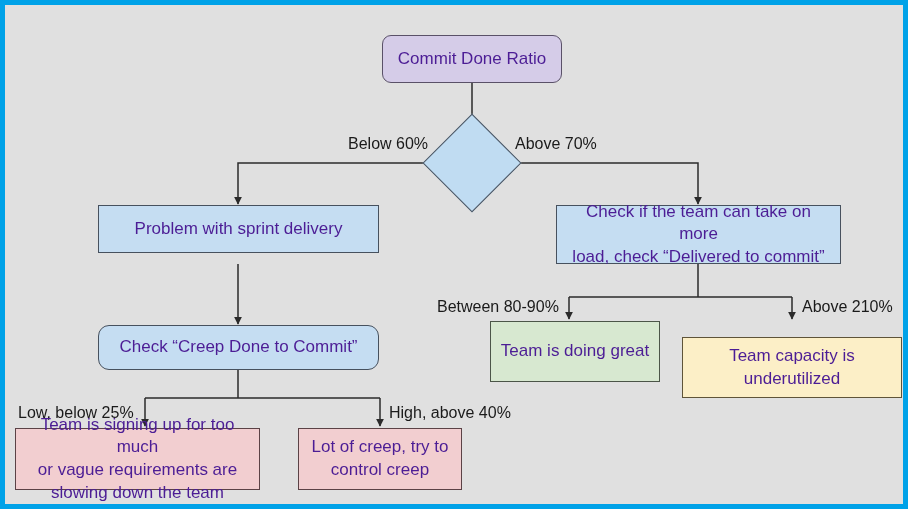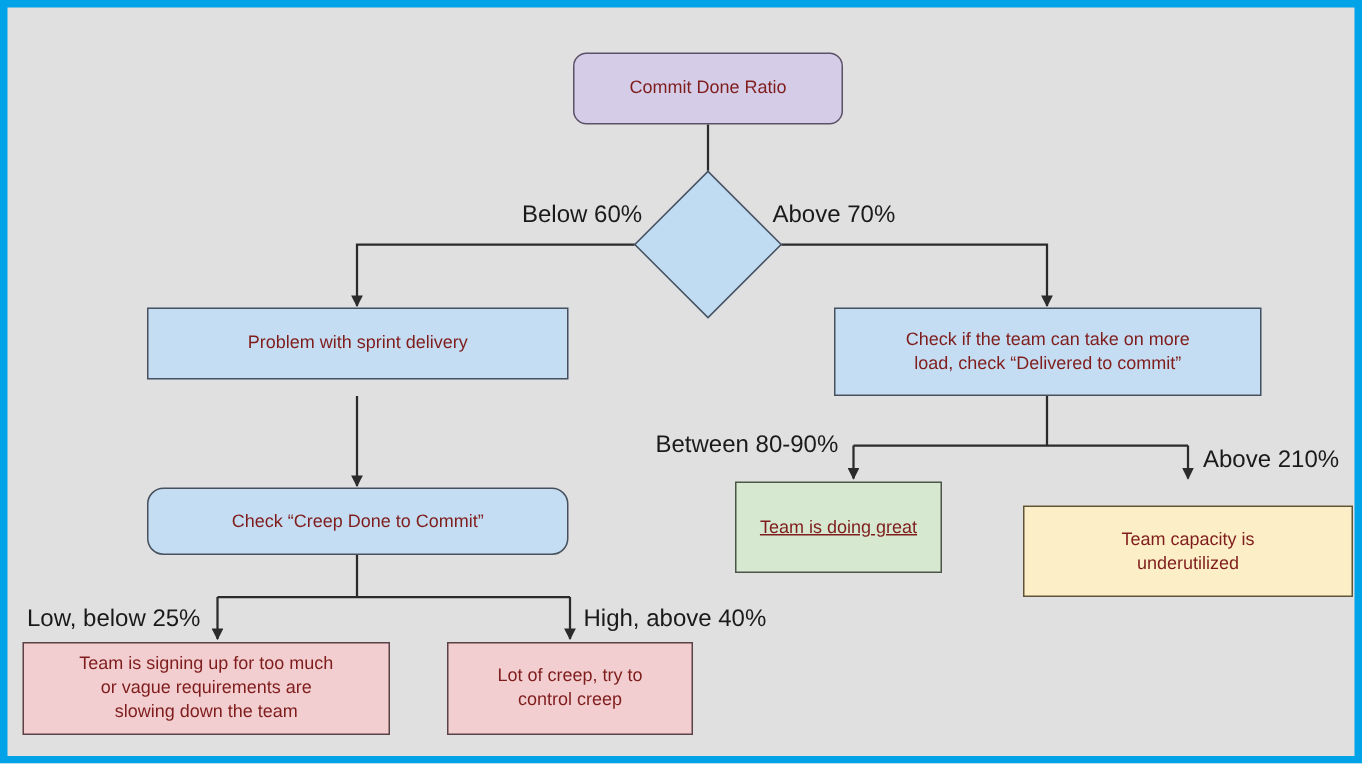--- a/index.html
+++ b/index.html
@@ -26,22 +26,22 @@
     height: 509px;
     pointer-events: none;
   }
   .node {
     position: absolute;
     box-sizing: border-box;
     display: flex;
     align-items: center;
     justify-content: center;
     text-align: center;
-    font-size: 12px;
-    color: #7f1d1d;
+    font-size: 17px;
+    color: #4c1d95;
     line-height: 1.33;
     padding: 2px 8px;
   }
   .node-purple {
     background: #d5cce8;
     border: 1.6px solid #5a5168;
     border-radius: 9px;
   }
   .node-blue {
     background: #c5ddf2;
@@ -131,24 +131,24 @@
     <div>
       <span>Check if the team can take on more</span>
       <span>load, check “Delivered to commit”</span>
     </div>
   </div>
 
   <div class="node node-blue-round" style="left:93px; top:320px; width:281px; height:45px;">
     <span>Check “Creep Done to Commit”</span>
   </div>
 
-  <div class="edge-label" style="left:432px; top:284px;">Between 80-90%</div>
+  <div class="edge-label" style="left:432px; top:294px;">Between 80-90%</div>
   <div class="edge-label" style="left:797px; top:294px;">Above 210%</div>
 
-  <div class="node node-green" style="left:485px; top:316px; width:138px; height:61px;text-decoration:underline;">
+  <div class="node node-green" style="left:485px; top:316px; width:170px; height:61px;">
     <span>Team is doing great</span>
   </div>
 
   <div class="node node-yellow" style="left:677px; top:316px; width:220px; height:61px;">
     <div>
       <span>Team capacity is</span>
       <span>underutilized</span>
     </div>
   </div>
 

